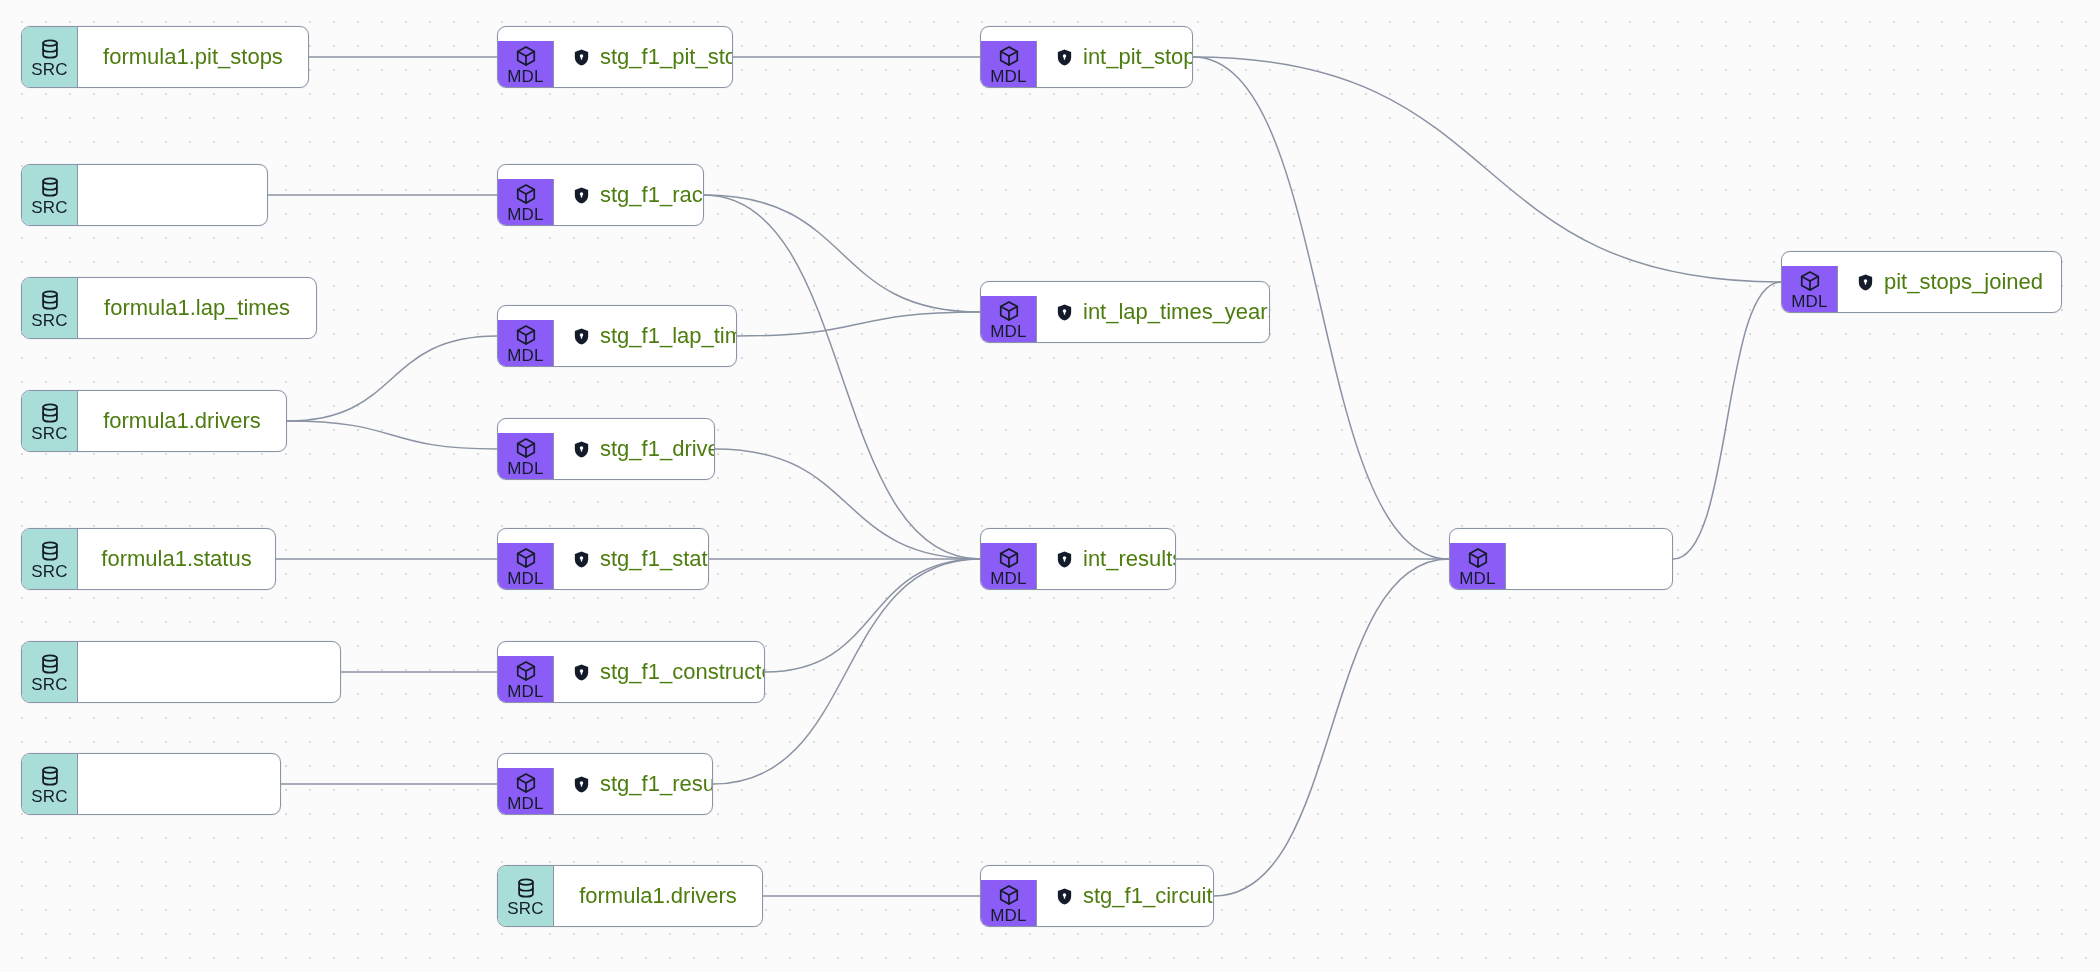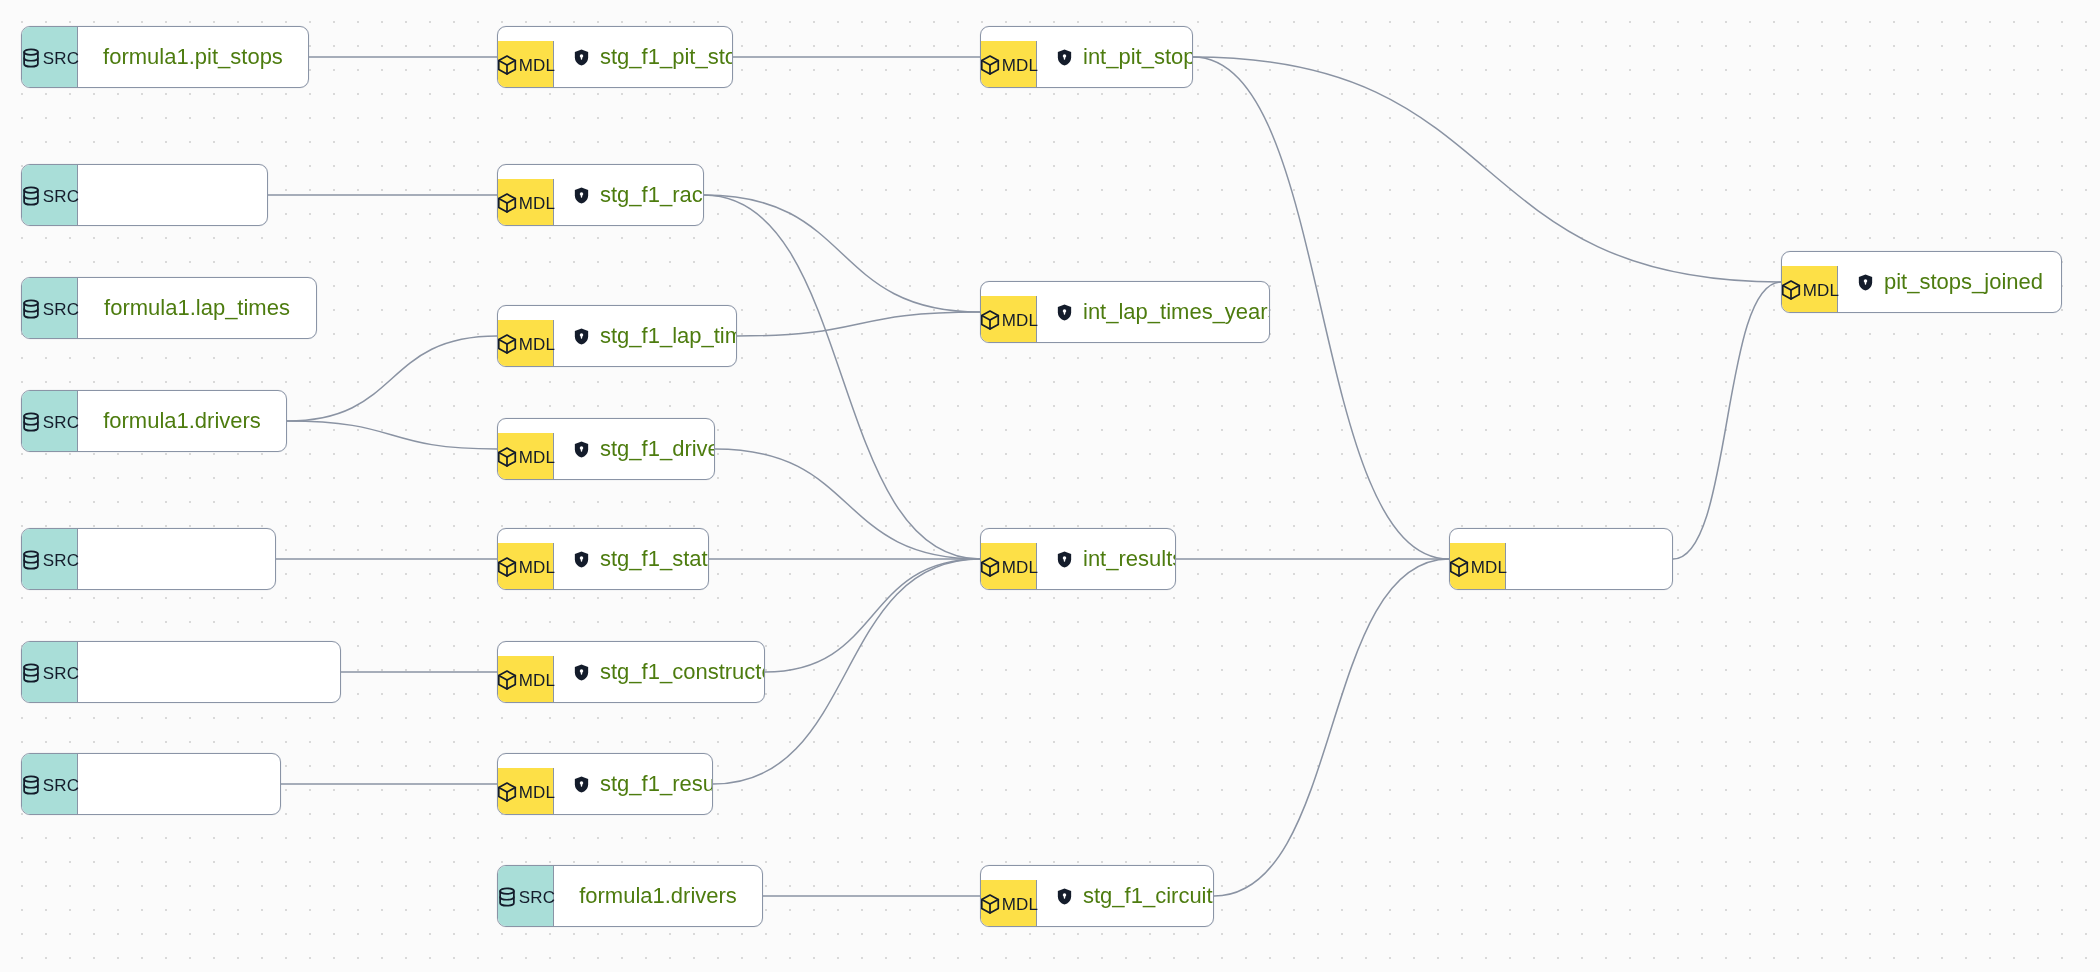--- a/index.html
+++ b/index.html
@@ -32,29 +32,30 @@
     border: 1.6px solid #8a94a6;
     border-radius: 9px;
     box-sizing: border-box;
     box-shadow: 0 0 0 0.5px rgba(120,130,145,0.12);
     overflow: hidden;
   }
   .badge {
     flex: 0 0 auto;
     width: 56px;
     display: flex;
+    flex-direction: column;
     align-items: center;
     justify-content: center;
     gap: 1px;
     border-right: 1.6px solid #8a94a6;
     box-sizing: border-box;
     padding-top: 2px;
   }
   .badge.src { background: #a9ded8; }
-  .badge.mdl { background: #fde047; margin-top: 14px; }
+  .badge.mdl { background: #8b5cf6; margin-top: 14px; }
   .badge-icon {
     display: block;
     line-height: 0;
   }
   .badge-text {
     font-size: 17px;
     line-height: 17px;
     color: #141c2b;
     letter-spacing: 0.2px;
     font-family: "Liberation Sans", sans-serif;
@@ -156,20 +157,23 @@
       </div>
       <div class="node" style="left: 21px; top: 528px; width: 255px; height: 62px;">
         <div class="badge src">
           <span class="badge-icon"><svg width="22" height="22" viewBox="0 0 24 24" fill="none" stroke="#141c2b" stroke-width="1.9" stroke-linecap="round" stroke-linejoin="round">
               <ellipse cx="12" cy="5.5" rx="7.5" ry="3"></ellipse>
               <path d="M4.5 5.5v13c0 1.66 3.36 3 7.5 3s7.5-1.34 7.5-3v-13"></path>
               <path d="M4.5 12c0 1.66 3.36 3 7.5 3s7.5-1.34 7.5-3"></path>
             </svg></span>
           <span class="badge-text">SRC</span>
         </div>
+        <div class="label-wrap centered">
+          <span class="node-label">formula1.status</span>
+        </div>
       </div>
       <div class="node" style="left: 21px; top: 641px; width: 320px; height: 62px;">
         <div class="badge src">
           <span class="badge-icon"><svg width="22" height="22" viewBox="0 0 24 24" fill="none" stroke="#141c2b" stroke-width="1.9" stroke-linecap="round" stroke-linejoin="round">
               <ellipse cx="12" cy="5.5" rx="7.5" ry="3"></ellipse>
               <path d="M4.5 5.5v13c0 1.66 3.36 3 7.5 3s7.5-1.34 7.5-3v-13"></path>
               <path d="M4.5 12c0 1.66 3.36 3 7.5 3s7.5-1.34 7.5-3"></path>
             </svg></span>
           <span class="badge-text">SRC</span>
         </div>

